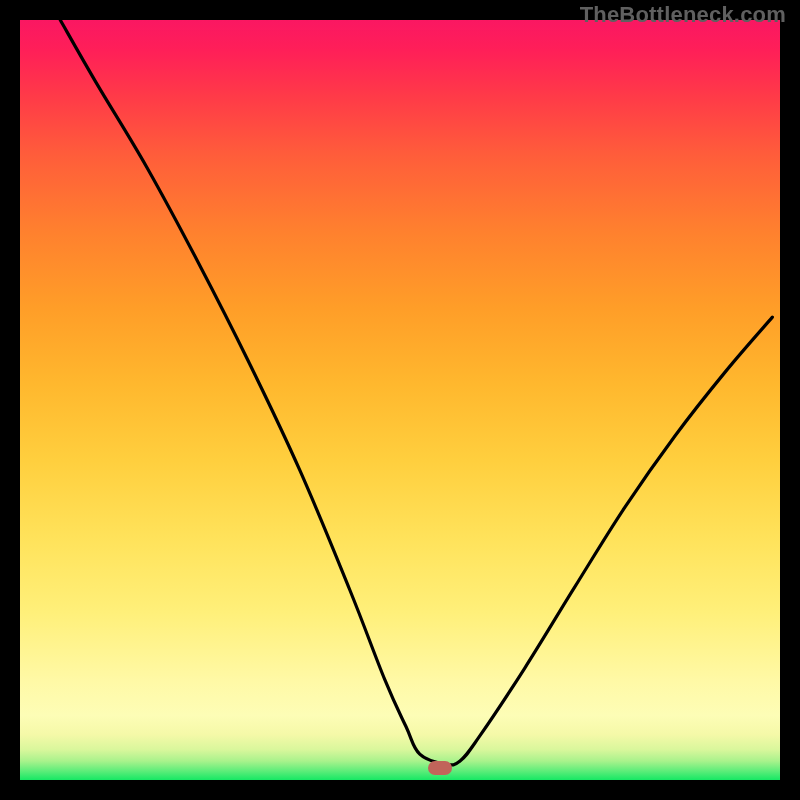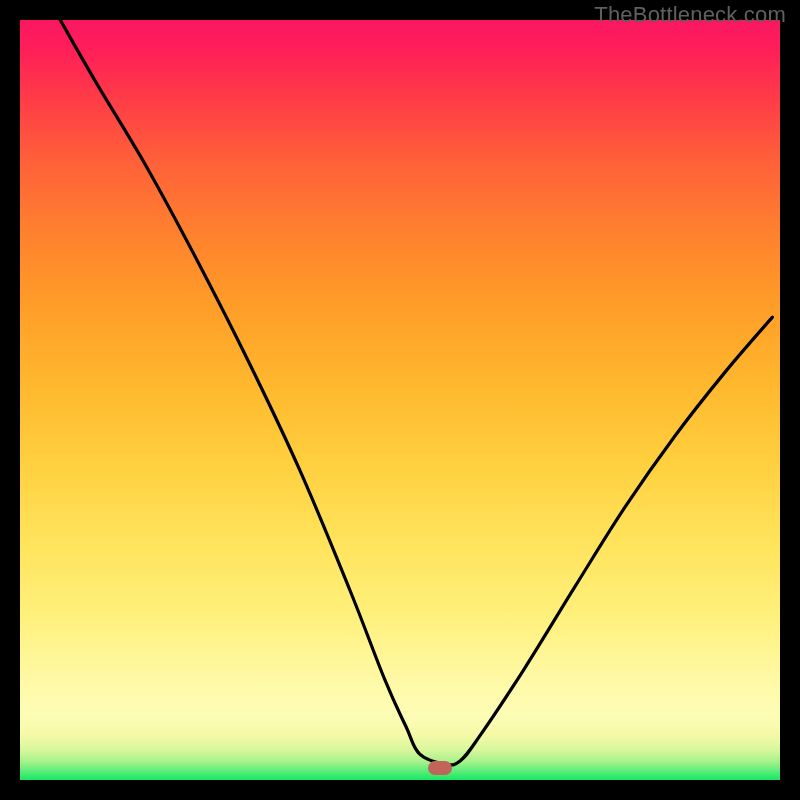--- a/index.html
+++ b/index.html
@@ -16,21 +16,21 @@
     width: 800px;
     height: 800px;
     background: #000;
   }
   .watermark {
     position: absolute;
     top: 2px;
     right: 14px;
     color: #606060;
     font-size: 22px;
-    font-weight: 400;
+    font-weight: 700;
     letter-spacing: 0.2px;
     z-index: 30;
   }
   .plot {
     position: absolute;
     left: 20px;
     top: 20px;
     width: 760px;
     height: 760px;
   }

